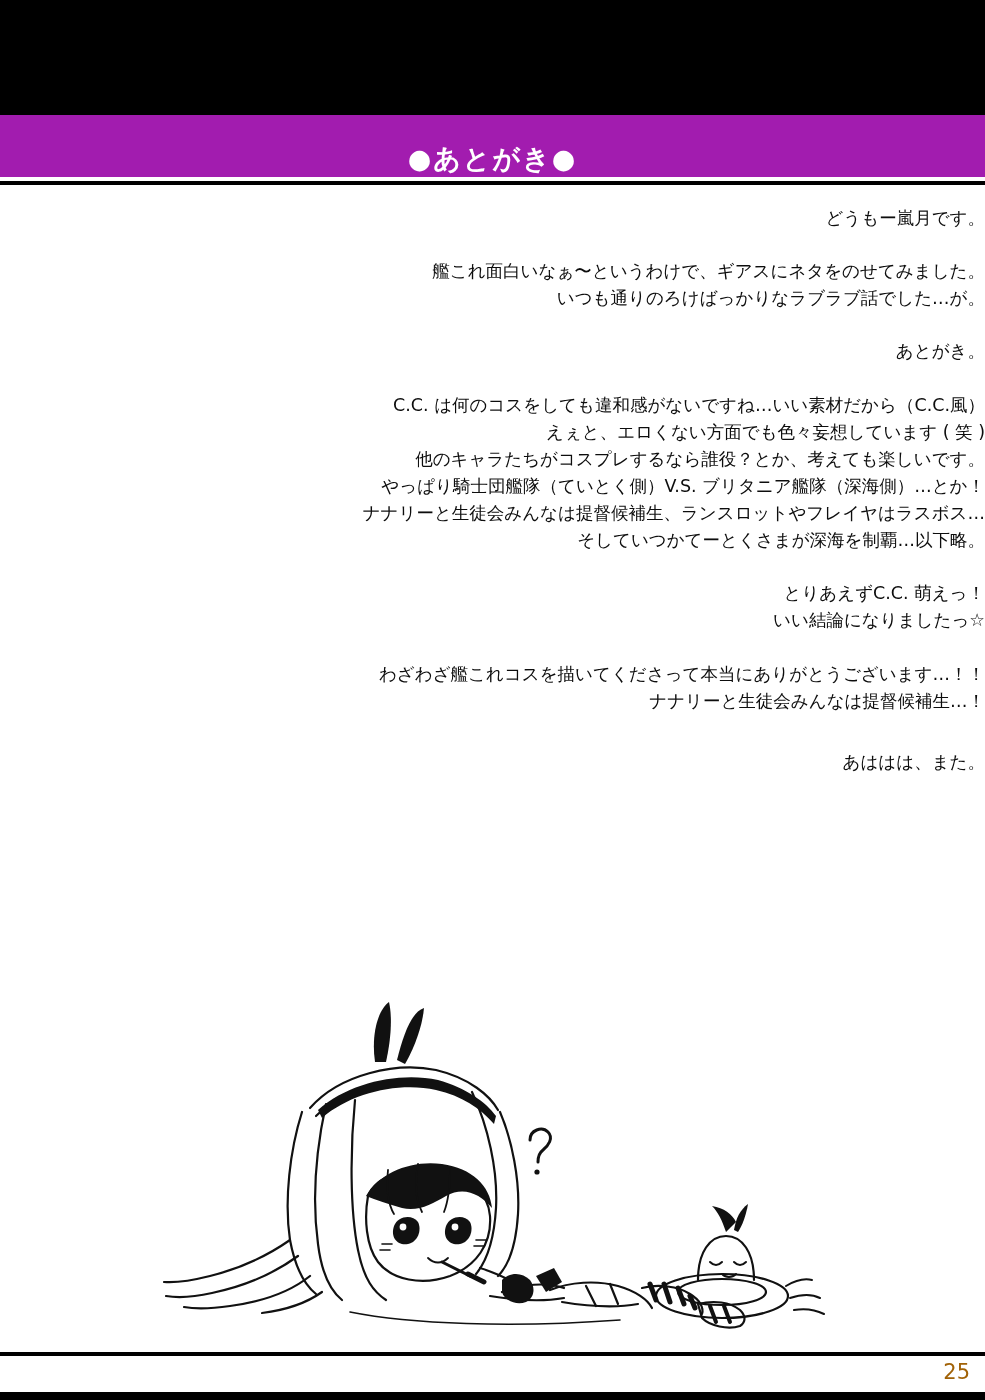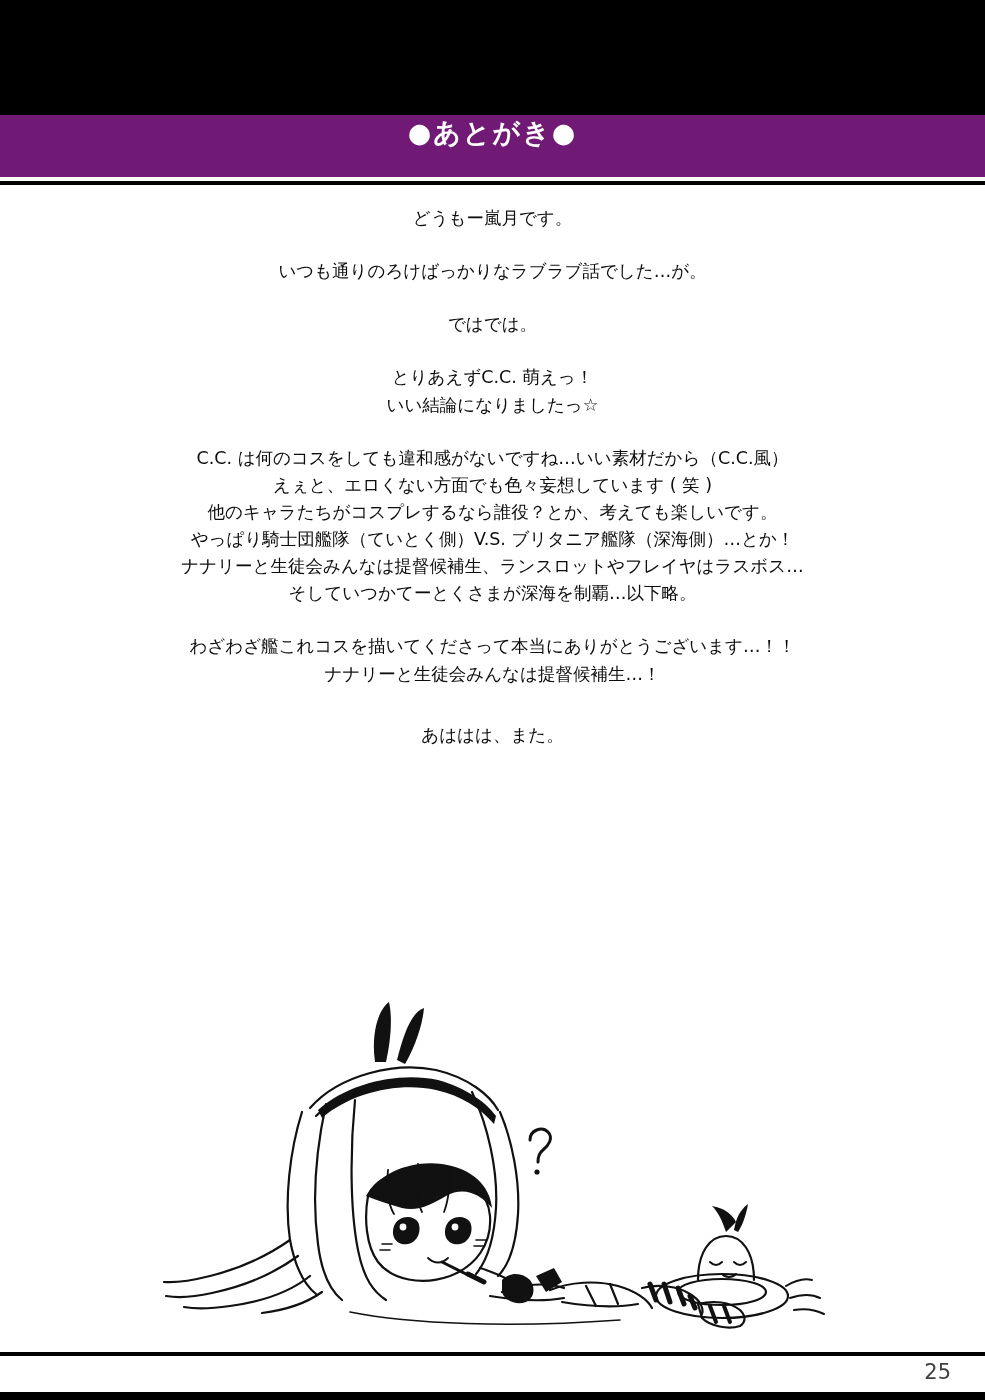--- a/index.html
+++ b/index.html
@@ -25,23 +25,23 @@
     height: 115px;
     background: #000000;
   }
   
   .title-band {
     position: absolute;
     left: 0;
     top: 115px;
     width: 985px;
     height: 62px;
-    background: #701a75;
+    background: #a21caf;
     display: flex;
-    align-items: flex-start;
+    align-items: flex-end;
     justify-content: center;
   }
   .title-text {
     color: #ffffff;
     font-size: 27px;
     letter-spacing: 2px;
     font-family: "DejaVu Sans", sans-serif;
     font-weight: bold;
   }
   .rule-under {
@@ -51,21 +51,21 @@
     width: 985px;
     height: 4px;
     background: #000000;
   }
   
   .body-text {
     position: absolute;
     left: 0;
     top: 205px;
     width: 985px;
-    text-align: center;
+    text-align: right;
     font-size: 17.5px;
     line-height: 1.55;
     font-family: "DejaVu Sans", sans-serif;
     color: #0d0d0d;
   }
   .para {
     margin: 0 0 26px 0;
   }
   .line {
     display: block;
@@ -85,25 +85,25 @@
   .bottom-rule {
     position: absolute;
     left: 0;
     top: 1352px;
     width: 985px;
     height: 4px;
     background: #000000;
   }
   .page-number {
     position: absolute;
-    right: 34px;
+    right: 15px;
     top: 1360px;
     font-size: 21px;
     font-family: "DejaVu Sans", sans-serif;
-    color: #404040;
+    color: #a16207;
   }
   .bottom-band {
     position: absolute;
     left: 0;
     top: 1392px;
     width: 985px;
     height: 8px;
     background: #000000;
   }
 </style>
@@ -119,39 +119,40 @@
   </div>
   <div class="rule-under"></div>
 
   <div class="body-text">
 
     <div class="para">
       <span class="line">どうもー嵐月です。</span>
     </div>
 
     <div class="para">
+      <span class="line">艦これ面白いなぁ〜というわけで、ギアスにネタをのせてみました。</span>
       <span class="line">いつも通りのろけばっかりなラブラブ話でした…が。</span>
     </div>
 
     <div class="para">
-      <span class="line">ではでは。</span>
-    </div>
-
-    <div class="para">
-      <span class="line">とりあえずC.C. 萌えっ！</span>
-      <span class="line">いい結論になりましたっ☆</span>
+      <span class="line">あとがき。</span>
     </div>
 
     <div class="para">
       <span class="line">C.C. は何のコスをしても違和感がないですね…いい素材だから（C.C.風）</span>
       <span class="line">えぇと、エロくない方面でも色々妄想しています ( 笑 )</span>
       <span class="line">他のキャラたちがコスプレするなら誰役？とか、考えても楽しいです。</span>
       <span class="line">やっぱり騎士団艦隊（ていとく側）V.S. ブリタニア艦隊（深海側）…とか！</span>
       <span class="line">ナナリーと生徒会みんなは提督候補生、ランスロットやフレイヤはラスボス…</span>
       <span class="line">そしていつかてーとくさまが深海を制覇…以下略。</span>
+    </div>
+
+    <div class="para">
+      <span class="line">とりあえずC.C. 萌えっ！</span>
+      <span class="line">いい結論になりましたっ☆</span>
     </div>
 
     <div class="para">
       <span class="line">わざわざ艦これコスを描いてくださって本当にありがとうございます…！！</span>
       <span class="line">ナナリーと生徒会みんなは提督候補生…！</span>
     </div>
 
     <div class="gap-sm"></div>
 
     <div class="para">

